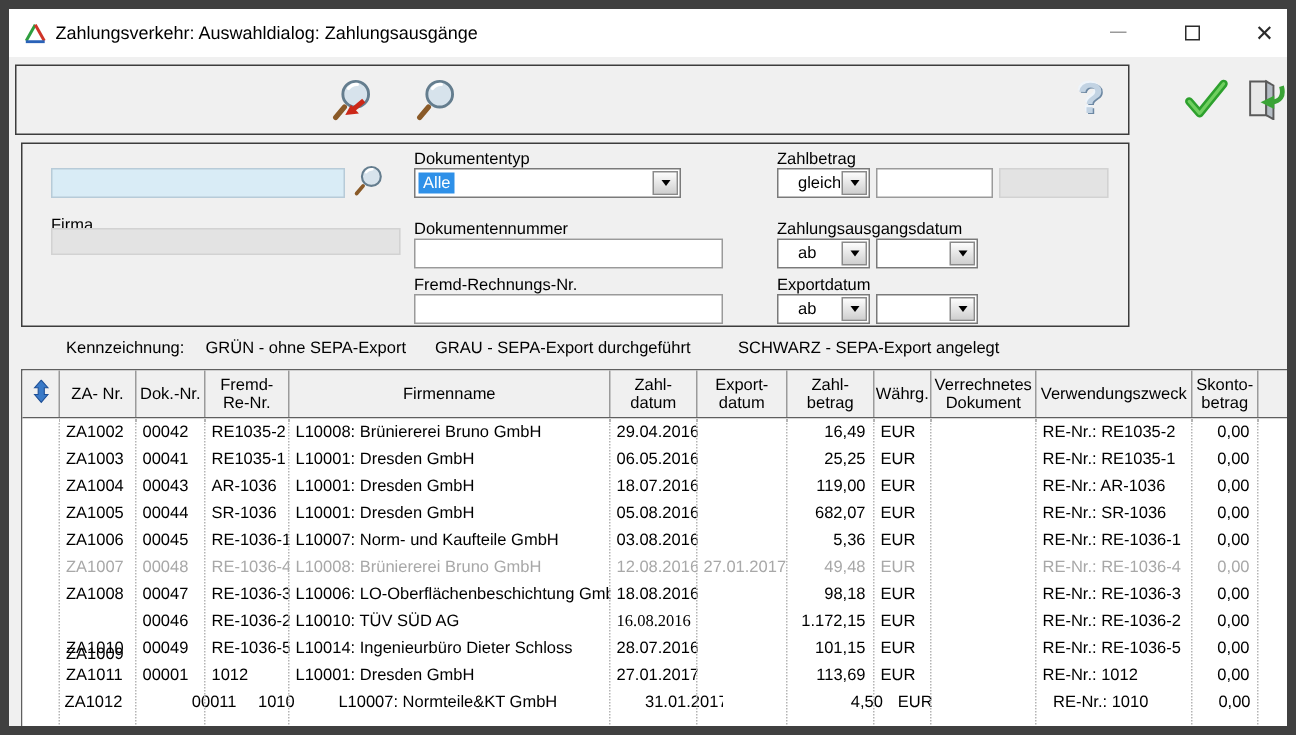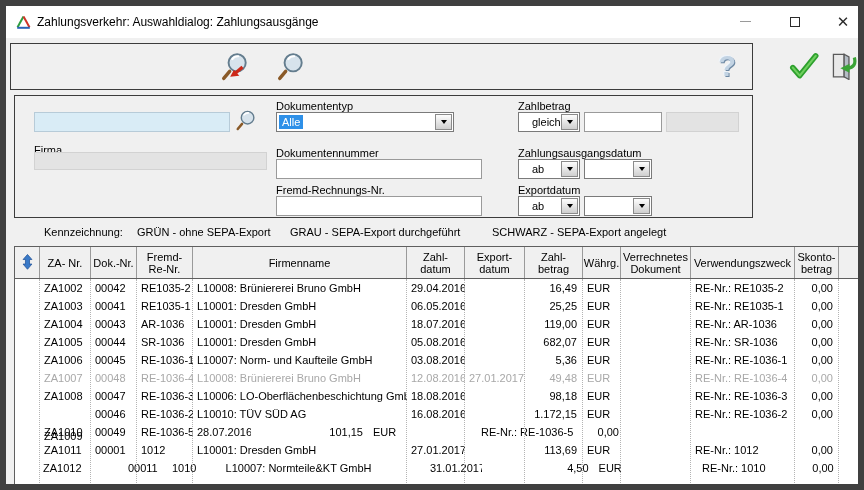--- a/index.html
+++ b/index.html
@@ -338,34 +338,35 @@
           <div class="tcell" style="width: 104px;">RE-Nr.: RE-1036-3</div>
           <div class="tcell right" style="width: 44px;">0,00</div>
           <div class="tcell" style="width: 19px;"></div>
         </div>
         <div class="trow">
           <div class="tcell" style="width: 25px;"></div>
           <div class="tcell" style="width: 51px; margin-top: 44px;">ZA1009</div>
           <div class="tcell" style="width: 46px;">00046</div>
           <div class="tcell" style="width: 56px;">RE-1036-2</div>
           <div class="tcell" style="width: 214px;">L10010: TÜV SÜD AG</div>
-          <div class="tcell" style="width: 58px;">16.08.2016</div>
+          <div class="tcell" style="width: 58px; font-family: Liberation Serif, serif;">16.08.2016</div>
           <div class="tcell" style="width: 60px;"></div>
           <div class="tcell right" style="width: 58px;">1.172,15</div>
           <div class="tcell" style="width: 38px;">EUR</div>
           <div class="tcell" style="width: 70px;"></div>
           <div class="tcell" style="width: 104px;">RE-Nr.: RE-1036-2</div>
           <div class="tcell right" style="width: 44px;">0,00</div>
           <div class="tcell" style="width: 19px;"></div>
         </div>
         <div class="trow">
           <div class="tcell" style="width: 25px;"></div>
           <div class="tcell" style="width: 51px;">ZA1010</div>
           <div class="tcell" style="width: 46px;">00049</div>
           <div class="tcell" style="width: 56px;">RE-1036-5</div>
+          <div class="tcell" style="width: 214px;">L10014: Ingenieurbüro Dieter Schloss</div>
           <div class="tcell" style="width: 58px;">28.07.2016</div>
           <div class="tcell" style="width: 60px;"></div>
           <div class="tcell right" style="width: 58px;">101,15</div>
           <div class="tcell" style="width: 38px;">EUR</div>
           <div class="tcell" style="width: 70px;"></div>
           <div class="tcell" style="width: 104px;">RE-Nr.: RE-1036-5</div>
           <div class="tcell right" style="width: 44px;">0,00</div>
           <div class="tcell" style="width: 19px;"></div>
         </div>
         <div class="trow">

